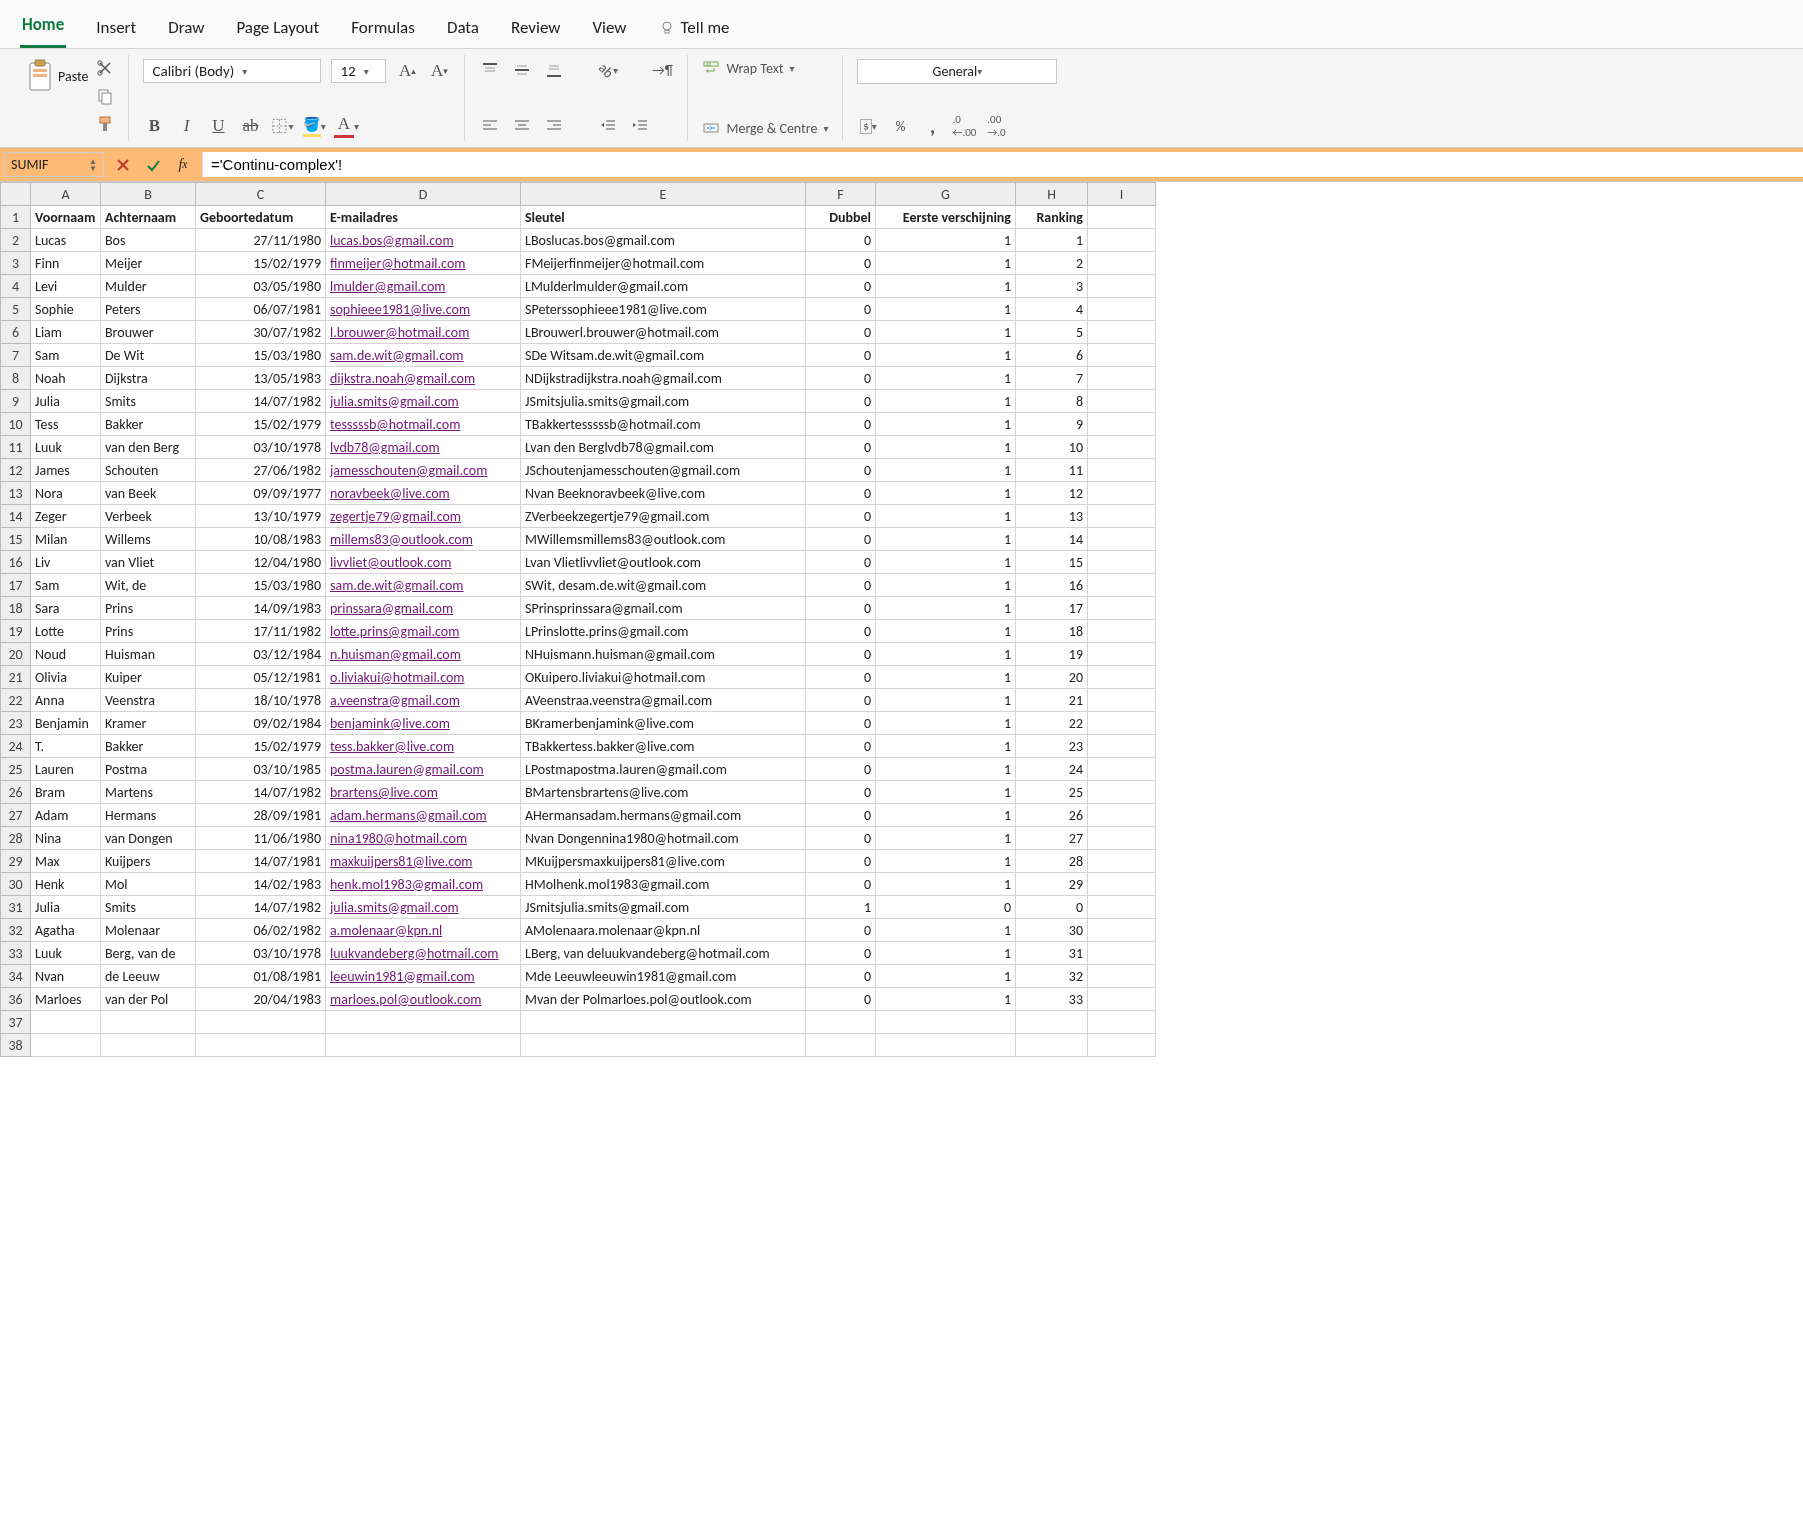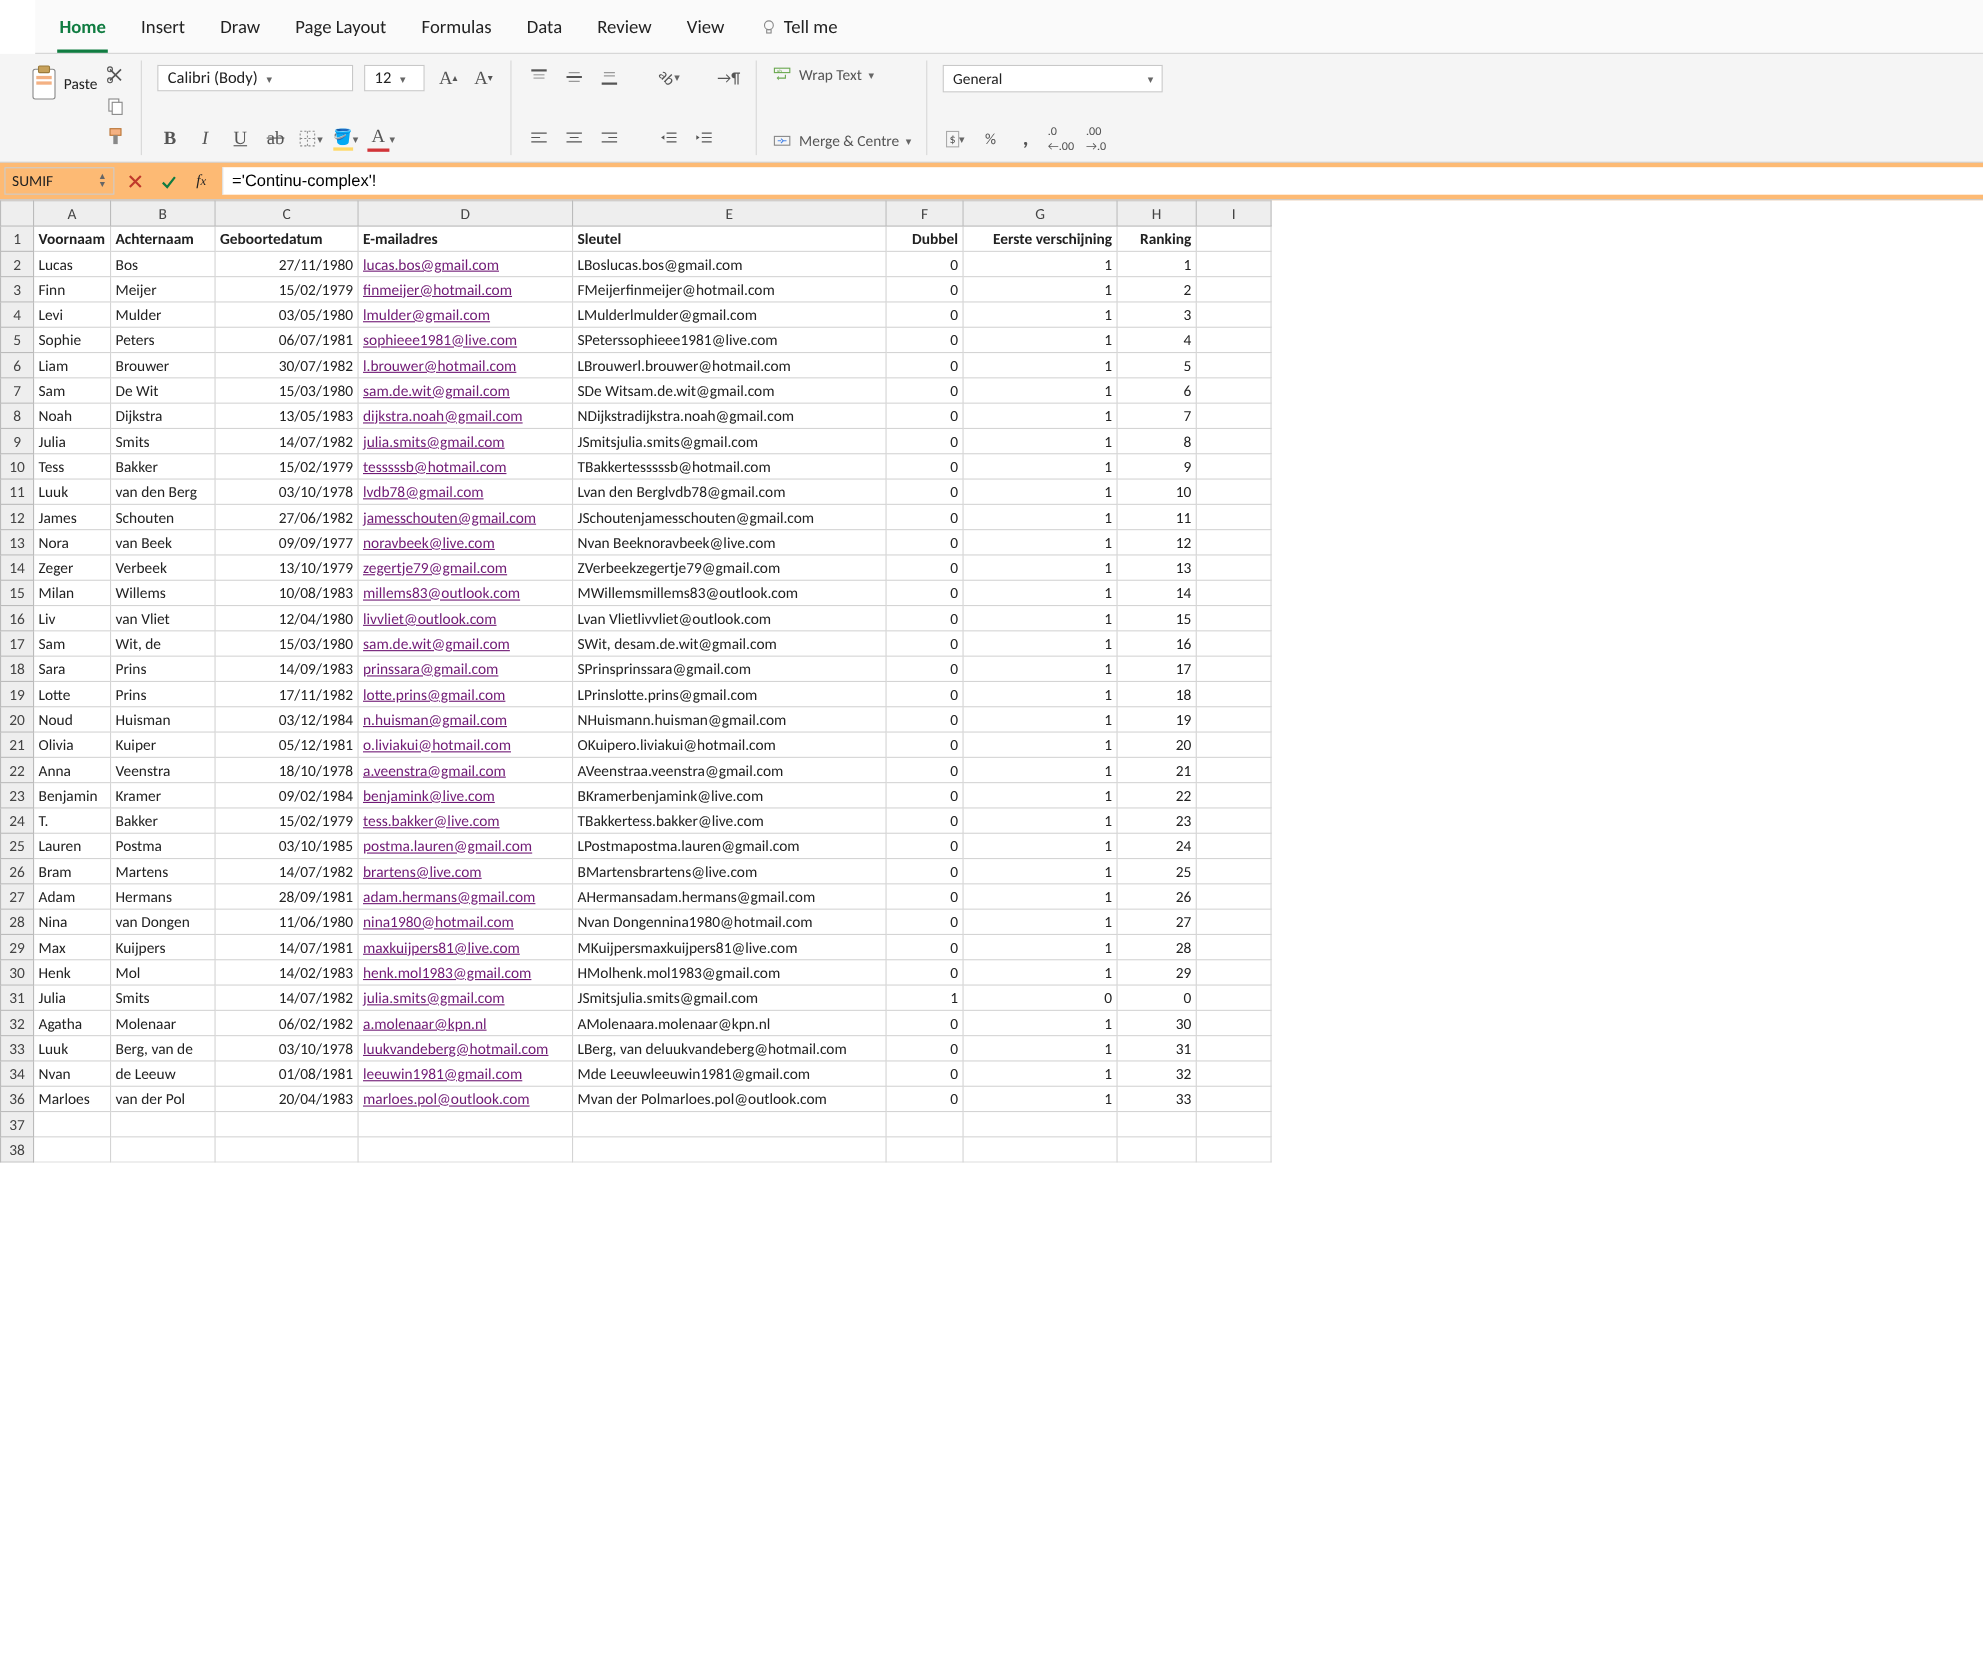--- a/index.html
+++ b/index.html
@@ -1,17 +1,17 @@
 <!DOCTYPE html>
 <html><head>
 <meta charset="utf-8">
 <style>
   * { box-sizing: border-box; margin: 0; padding: 0; }
   body { font-family: -apple-system, "Segoe UI", Calibri, sans-serif; font-size: 14px; color: #222; background: #fff; user-select: none; }
-  .ribbon-tabs { display: flex; align-items: flex-start; gap: 28px; padding: 8px 20px 0 20px; border-bottom: 1px solid #d0d0d0; background: #fafafa; margin-left: 32px; }
+  .ribbon-tabs { display: flex; align-items: flex-end; gap: 28px; padding: 8px 20px 0 20px; border-bottom: 1px solid #d0d0d0; background: #fafafa; }
   .ribbon-tab { padding: 6px 2px 10px 2px; font-size: 17px; cursor: pointer; }
   .ribbon-tab.active { color: #107c41; font-weight: 600; border-bottom: 3px solid #107c41; }
   .tellme { display: flex; align-items: center; gap: 6px; }
   .bulb { width: 16px; height: 16px; }
   .ribbon { display: flex; align-items: stretch; background: #f5f5f5; border-bottom: 1px solid #ccc; padding: 6px 10px; gap: 0; }
   .group { display: flex; flex-direction: column; justify-content: space-between; padding: 4px 14px; border-right: 1px solid #d8d8d8; }
   .group:last-child { border-right: none; }
   .toprow, .botrow { display: flex; align-items: center; gap: 10px; }
   .clip-col { display:flex; flex-direction:row; align-items:center; gap:2px; }
   .clip-icon { width:32px; height:34px; }
@@ -42,21 +42,21 @@
   table.sheet td { padding:1px 4px; white-space:nowrap; overflow:hidden; }
   .corner { background:#eee; border:1px solid #bbb; width:30px; }
   .hdr-row td, .hdr-row th.cell { font-weight:bold; background:#fff; }
   .num { text-align:right; }
   .date { text-align:right; }
   .link { color:#701a75; text-decoration:underline; cursor:pointer; }
   .dubbel { background:#ffe8bc; }
   th.cell, td.cell { background:#fff; }
   .c-A{width:70px}.c-B{width:95px}.c-C{width:130px}.c-D{width:195px}.c-E{width:285px}.c-F{width:70px}.c-G{width:140px}.c-H{width:72px}.c-I{width:68px}
   .wrap-label { display:flex; align-items:center; gap:6px; font-size:14px; color:#555; }
-  .general-sel { display:flex; align-items:center; justify-content:space-between; border:1px solid #c8c8c8; background:#fff; padding:3px 8px; width:200px; }
+  .general-sel { display:flex; align-items:center; justify-content:center; border:1px solid #c8c8c8; background:#fff; padding:3px 8px; width:200px; }
 </style>
 </head>
 <body>
 
 <div class="ribbon-tabs" id="ribbon-tabs">
     <div class="ribbon-tab active">Home</div>
     <div class="ribbon-tab">Insert</div>
     <div class="ribbon-tab">Draw</div>
     <div class="ribbon-tab">Page Layout</div>
     <div class="ribbon-tab">Formulas</div>

